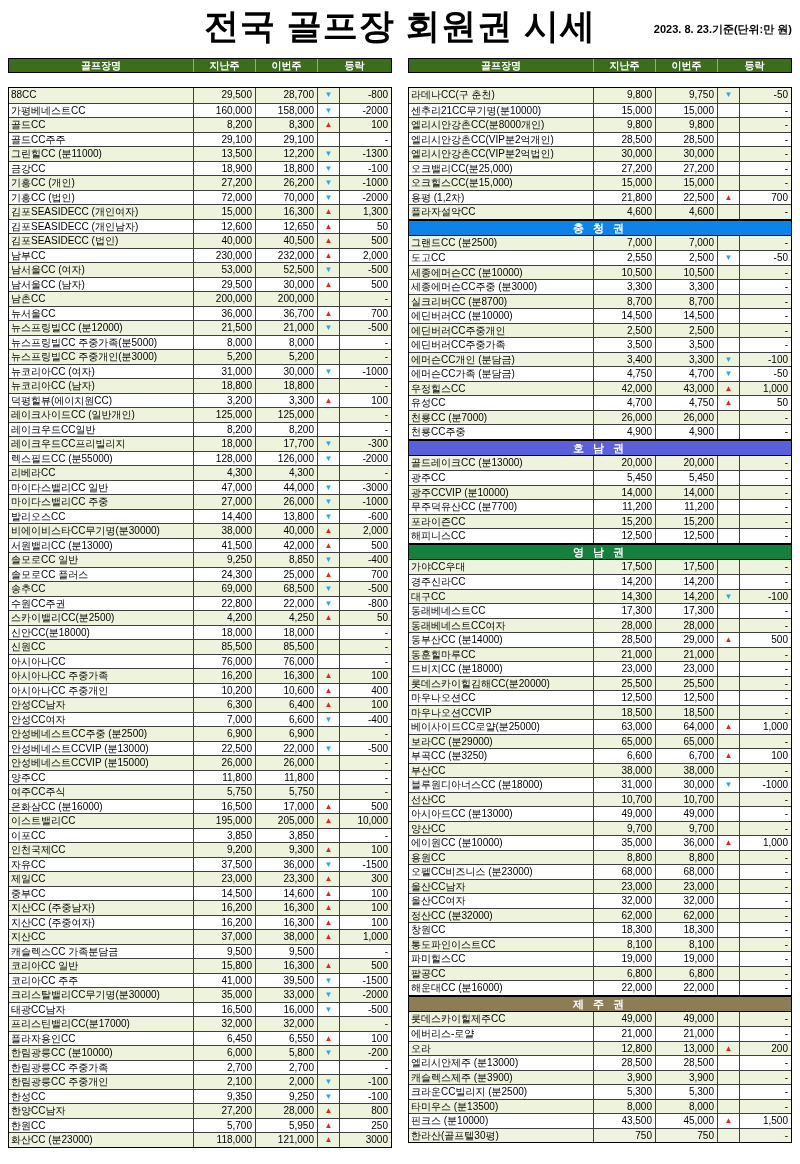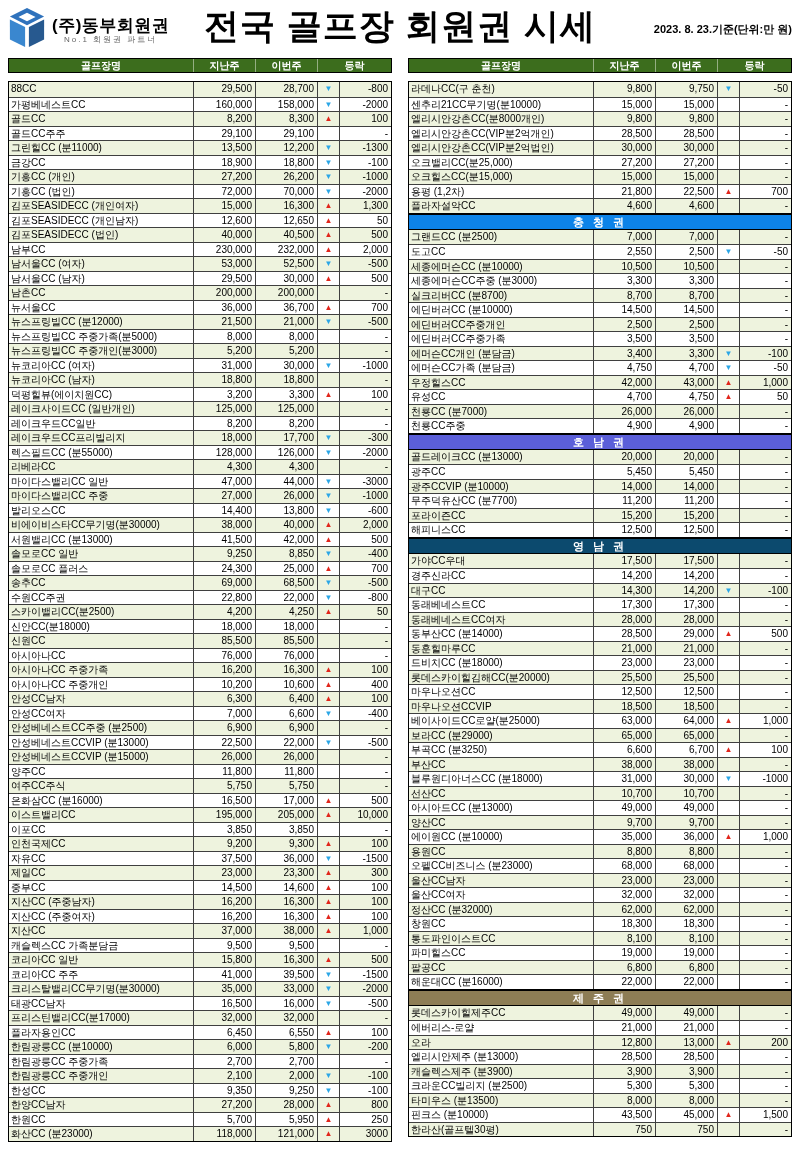--- a/index.html
+++ b/index.html
@@ -12,21 +12,21 @@
   .masthead{position:relative;height:52px;}
   .brand{position:absolute;left:0;top:3px;display:flex;align-items:center;gap:6px;}
   .brand-text .company{font-size:17px;font-weight:bold;letter-spacing:0.5px;line-height:19px;}
   .brand-text .tagline{font-size:8px;color:#666;letter-spacing:2px;text-align:center;line-height:10px;}
   .page-title{margin:0;text-align:center;font-size:35px;font-weight:800;letter-spacing:1px;line-height:40px;padding-top:2px;}
   .date-note{position:absolute;right:0;top:18px;font-size:11px;font-weight:bold;}
   
   .columns{display:flex;gap:16px;margin-top:2px;}
   .col{width:384px;}
   .thead{display:flex;background:#3c6d1d;color:#fff;font-weight:bold;
-    border:1px solid #000;box-sizing:border-box;height:15px;margin-bottom:8px;}
+    border:1px solid #000;box-sizing:border-box;height:15px;margin-bottom:14px;}
   .hc{font-size:10px;line-height:13px;text-align:center;box-sizing:border-box;overflow:hidden;}
   .hc.name{width:184px;}
   .hc.num{width:62px;border-left:1px solid rgba(255,255,255,.45);}
   .hc.chg{width:74px;border-left:1px solid rgba(255,255,255,.45);}
   .region{border:1px solid #000;box-sizing:border-box;}
   .region + .region{}
   .region-band{height:14px;line-height:14px;text-align:center;color:#fff;
     font-size:11px;font-weight:bold;letter-spacing:3px;border-bottom:1px solid #000;}
   .trow{display:flex;height:14.5px;box-sizing:border-box;background:#fff;}
   .trow.alt{background:#eef3de;}
@@ -35,34 +35,20 @@
   .c.name{width:184px;padding:0 2px;}
   .c.num{width:62px;text-align:right;padding-right:3px;border-left:1px solid #3f3f3f;}
   .c.arrow{width:22px;text-align:center;border-left:1px solid #3f3f3f;font-size:8px;line-height:14px;}
   .c.chg{width:52px;text-align:right;padding-right:3px;border-left:1px solid #3f3f3f;}
 </style>
 </head>
 <body>
 
 <div class="page">
   <div class="masthead">
-    <div class="brand">
-      <span>
-        <svg width="38" height="42" viewBox="0 0 40 44" aria-hidden="true">
-          <polygon points="20,1 38,10 20,19 2,10" fill="#2f72bc"></polygon>
-          <polygon points="2,13 18,21 18,42 2,34" fill="#3a87cf"></polygon>
-          <polygon points="38,13 22,21 22,42 38,34" fill="#27598f"></polygon>
-          <polygon points="20,6 29,10.5 20,15 11,10.5" fill="#ffffff"></polygon>
-        </svg>
-      </span>
-      <div class="brand-text">
-        <div class="company">(주)동부회원권</div>
-        <div class="tagline">No.1 회원권 파트너</div>
-      </div>
-    </div>
     <h1 class="page-title">전국 골프장 회원권 시세</h1>
     <div class="date-note">2023. 8. 23.기준(단위:만 원)</div>
   </div>
 
   <div class="columns">
     <div class="col">
       <div class="thead">
         <div class="hc name">골프장명</div>
         <div class="hc num">지난주</div>
         <div class="hc num">이번주</div>
@@ -797,21 +783,21 @@
             </div>
             <div class="trow">
               <div class="c name">해피니스CC</div>
               <div class="c num">12,500</div>
               <div class="c num">12,500</div>
               <div class="c arrow"></div>
               <div class="c chg">-</div>
             </div>
           </div>
           <div class="region">
-            <div class="region-band" style="background: #0c4a6e;">영 남 권</div>
+            <div class="region-band" style="background: #15803d;">영 남 권</div>
             <div class="trow alt">
               <div class="c name">가야CC우대</div>
               <div class="c num">17,500</div>
               <div class="c num">17,500</div>
               <div class="c arrow"></div>
               <div class="c chg">-</div>
             </div>
             <div class="trow">
               <div class="c name">경주신라CC</div>
               <div class="c num">14,200</div>

